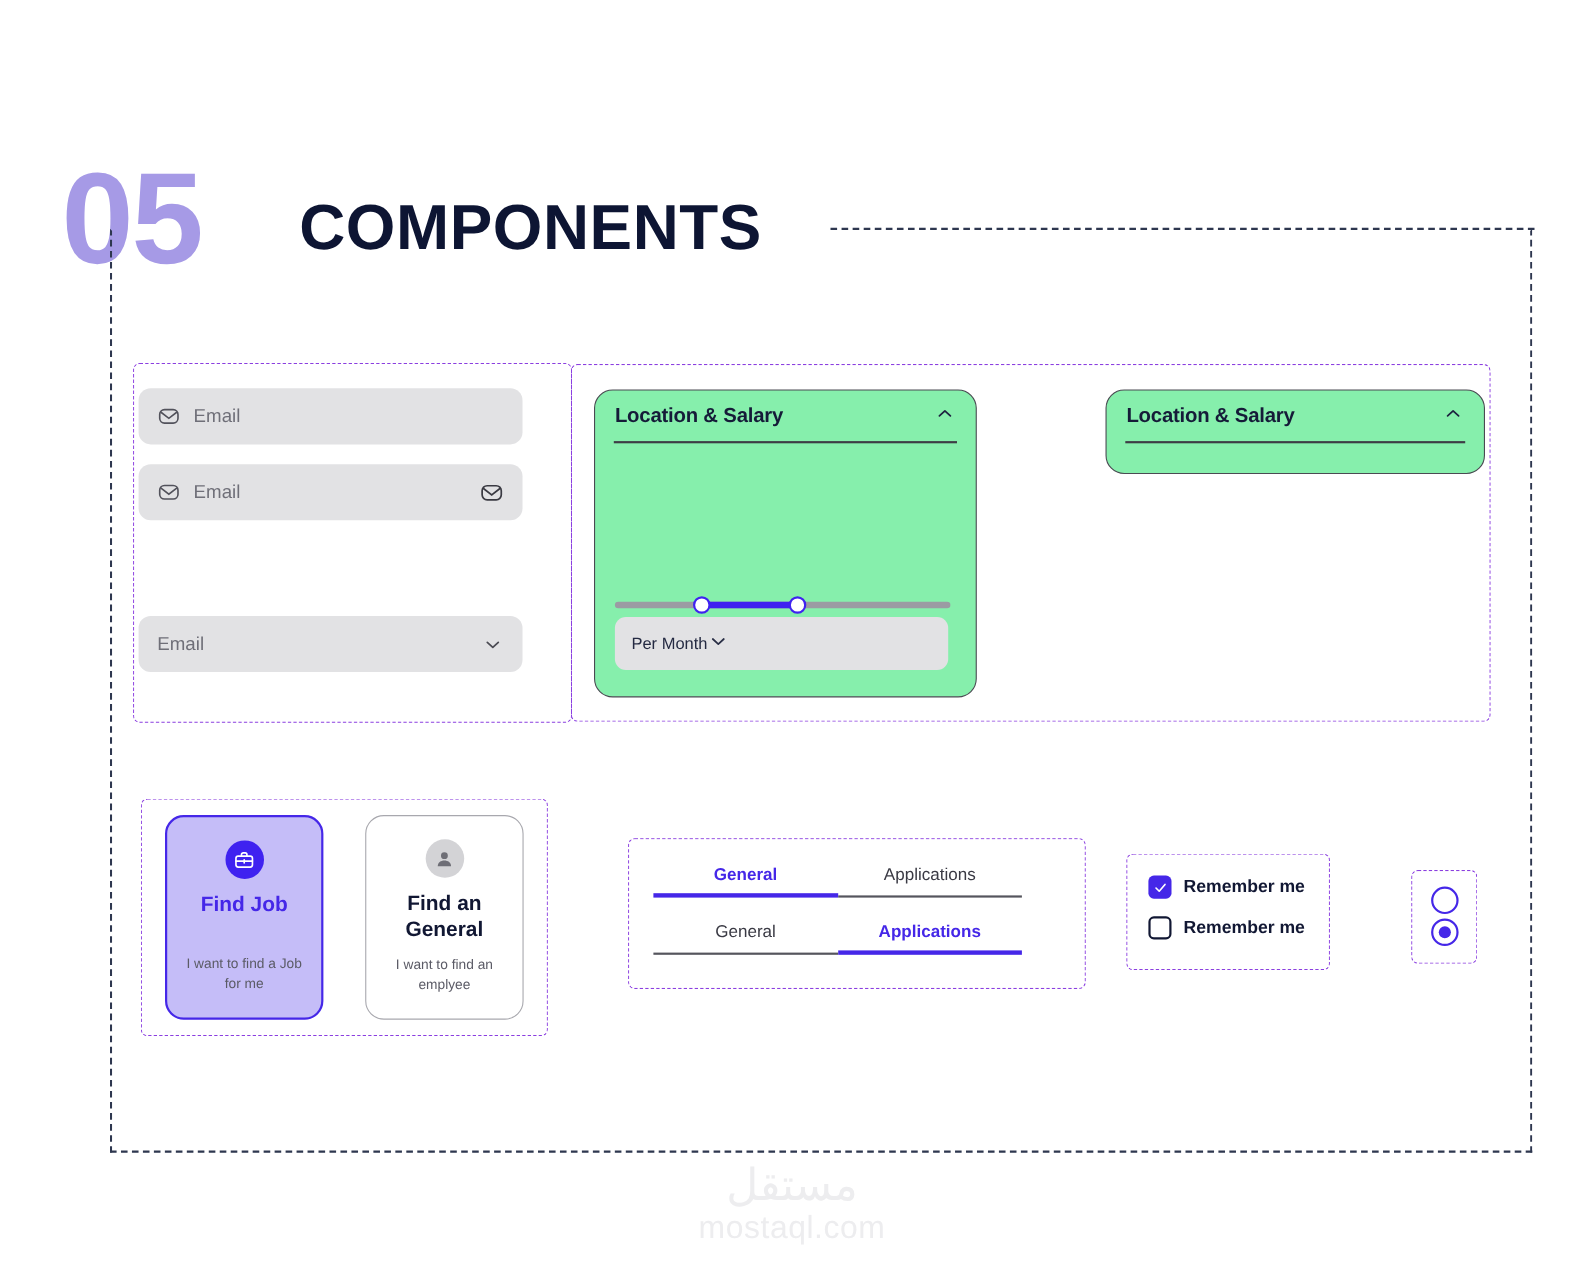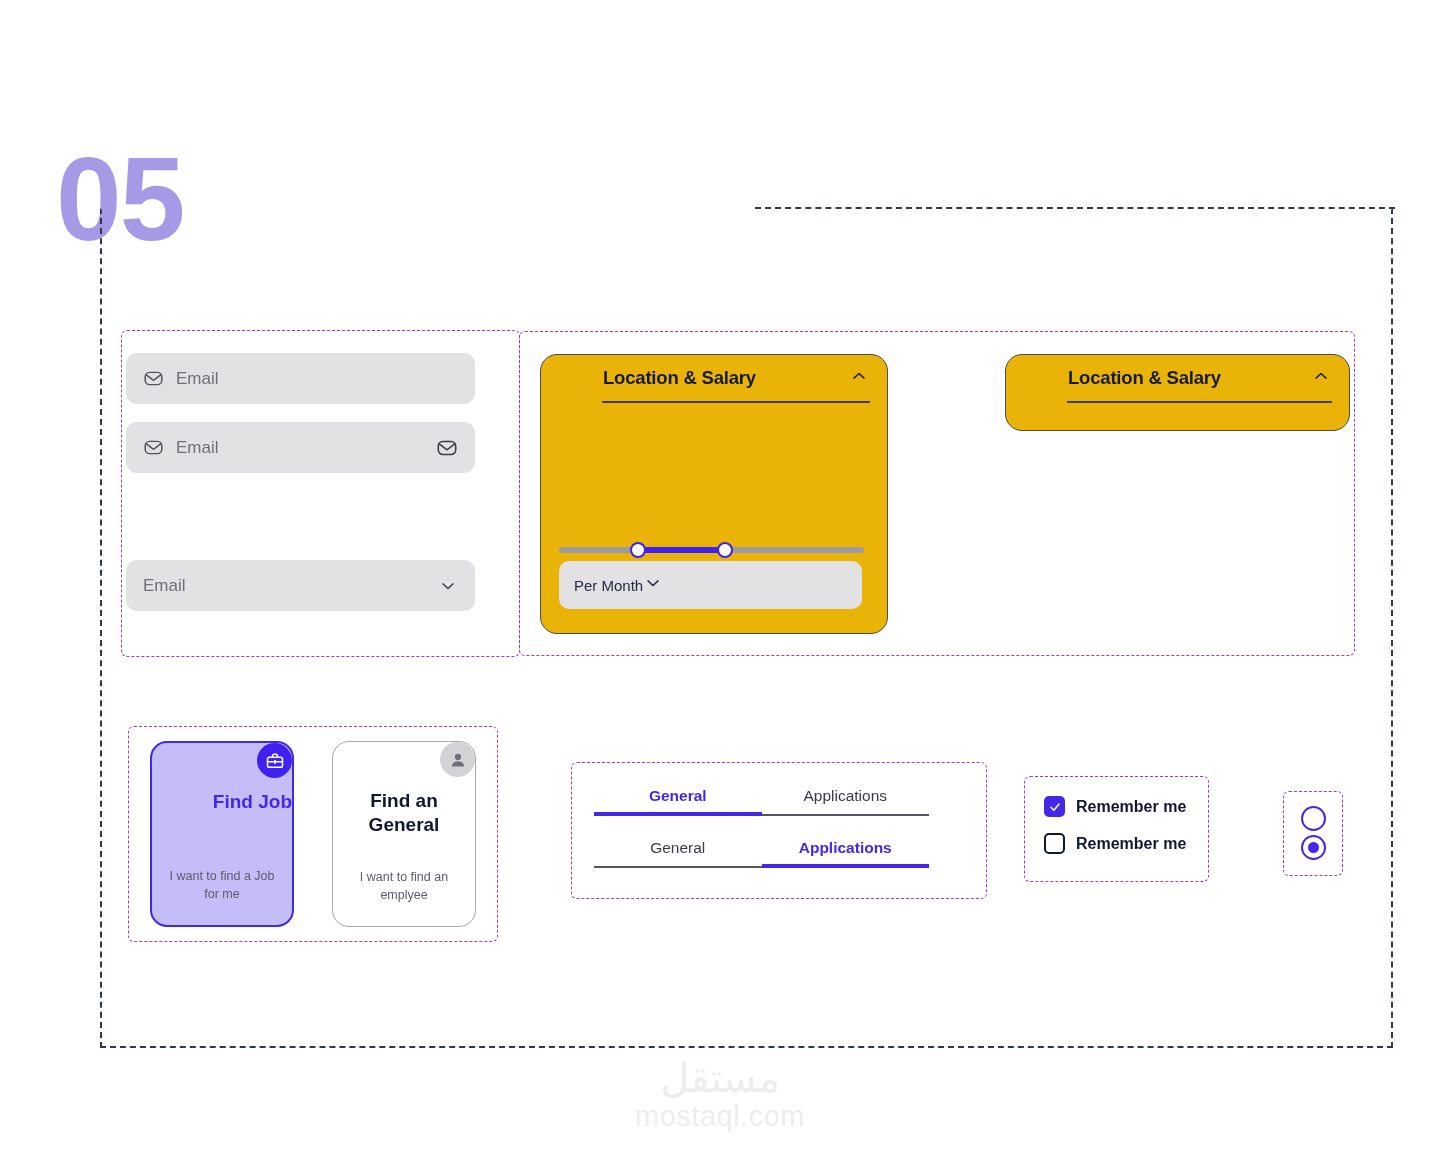--- a/index.html
+++ b/index.html
@@ -80,24 +80,23 @@
     transform: rotate(-35deg);
   }
   .dial { font-size: 17px; color: #5a5a64; margin-left: 12px; }
   .chev-sm { margin-left: 10px; display: flex; align-items: center; }
 
   
   #accordion-group { left: 519px; top: 331px; width: 836px; height: 325px; }
 
   .acc-card {
     position: absolute;
-    background: #eab308;
+    background: #86efac;
     border: 1.4px solid #4a4a52;
     border-radius: 17px;
-    padding-left: 44px;
   }
   #acc-expanded { left: 20px; top: 22px; width: 348px; height: 280px; }
   #acc-collapsed { left: 485px; top: 22px; width: 345px; height: 77px; }
 
   .acc-head {
     display: flex; align-items: center; justify-content: space-between;
     padding: 0 18px; height: 46px;
   }
   .acc-title { font-size: 18.5px; font-weight: 700; color: #151b38; letter-spacing: -0.2px; }
   .acc-rule { height: 1.5px; background: #3d3d45; margin: 0 17px; }
@@ -148,21 +147,22 @@
     display: flex; align-items: center; padding: 0 15px;
   }
   .per-text { font-size: 15px; color: #242a42; }
 
   
   #role-group { left: 128px; top: 726px; width: 370px; height: 216px; }
   .role-card {
     position: absolute; top: 14px;
     width: 144px; height: 186px;
     border-radius: 17px;
-    display: flex; flex-direction: column; align-items: flex-end;
+    display: flex; flex-direction: column; align-items: center;
+    padding-top: 21px;
   }
   #role-job { left: 21px; background: #c5bdf8; border: 2.5px solid #4527e8; }
   #role-emp { left: 203px; background: #ffffff; border: 1.4px solid #a8a8ae; }
 
   .role-badge {
     width: 35px; height: 35px; border-radius: 50%;
     display: flex; align-items: center; justify-content: center;
   }
   #badge-job { background: #3f22f0; }
   #badge-emp { background: #d3d3d6; }
@@ -210,20 +210,21 @@
   .watermark { position: absolute; left: 0; top: 1058px; width: 1440px; text-align: center; }
   .wm-ar { font-size: 40px; color: #ededef; line-height: 1; letter-spacing: 1px; }
   .wm-en { font-size: 29px; color: #ededef; line-height: 1.3; letter-spacing: 0.5px; }
 </style>
 </head>
 <body>
 
 <div class="page">
 
   <div class="section-number">05</div>
+  <div class="section-title">COMPONENTS</div>
 
   <div class="outer-frame-top"></div>
   <div class="outer-frame"></div>
 
   <div class="dgroup" id="form-group">
 
     <div class="field" id="field-email-1">
       <span class="lead-icon">
         <svg width="21" height="21" viewBox="0 0 24 24" fill="none" stroke="#52525b" stroke-width="1.7">
           <rect x="2.5" y="5" width="19" height="14" rx="5"></rect>

